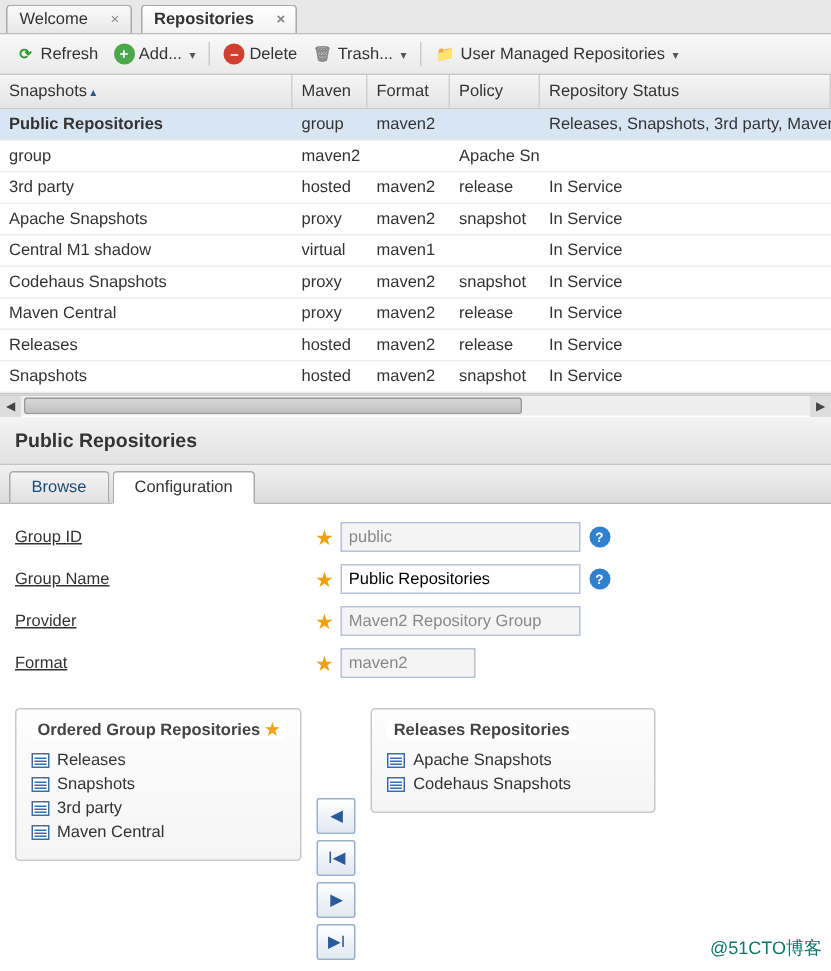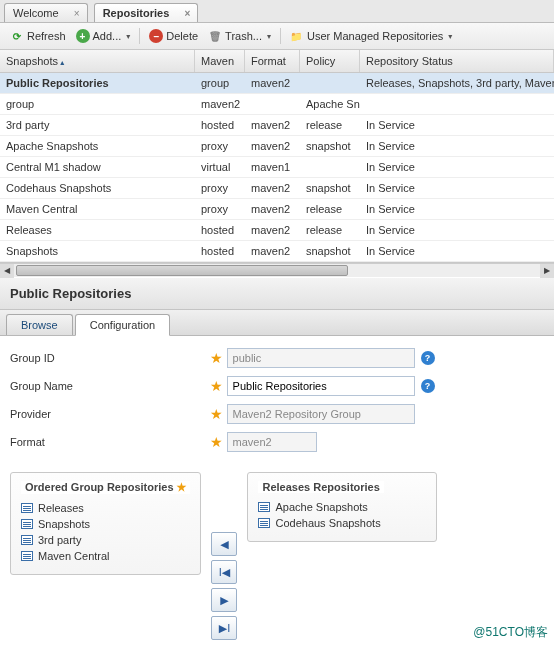--- a/index.html
+++ b/index.html
@@ -35,23 +35,23 @@
     .scrollbar .arrow.r { right: 0; }
     
     
     .detail-title { padding: 8px 10px; font-weight: bold; font-size: 13px; color: #333; background: linear-gradient(#f4f4f4,#e2e2e2); border-top: 1px solid #fff; border-bottom: 1px solid #c4c4c4; }
     .detail-tabs { display: flex; gap: 2px; padding: 4px 6px 0; background: linear-gradient(#f0f0f0,#dcdcdc); border-bottom: 1px solid #b8b8b8; }
     .dtab { padding: 4px 14px; border: 1px solid #aaa; border-bottom: none; border-radius: 3px 3px 0 0; background: linear-gradient(#f4f4f4,#e0e0e0); cursor: pointer; color: #1a4a7a; }
     .dtab.active { background: #fff; color: #333; font-weight: normal; border-bottom: 1px solid #fff; margin-bottom: -1px; }
     
     .form { padding: 12px 10px; background: #fff; }
     .frow { display: flex; align-items: center; margin-bottom: 8px; }
-    .flabel { width: 200px; color: #333; }
+    .flabel { width: 200px; color: #333; text-decoration: underline; }
     .req { color: #f0a010; font-size: 14px; margin-right: 4px; }
-    .finput { border: 1px solid #b5c4d6; padding: 3px 5px; font-size: 11px; width: 188px; }
+    .finput { border: 1px solid #b5c4d6; padding: 3px 5px; font-size: 11px; width: 160px; }
     .finput[readonly] { background: #f4f4f4; color: #888; }
     .help { width: 14px; height: 14px; margin-left: 6px; border-radius: 50%; background: #3080d0; color: #fff; font-size: 9px; font-weight: bold; text-align: center; line-height: 14px; cursor: pointer; }
     
     
     .lists-row { display: flex; gap: 10px; padding: 0 10px 14px; align-items: flex-start; }
     .fset { border: 1px solid #c8c8c8; border-radius: 3px; padding: 8px 10px 10px; min-width: 190px; background: linear-gradient(#fdfdfd,#f3f3f3 120%); }
     .fset .legend { margin: -16px 0 6px 0; background: #fff; display: inline-block; padding: 0 4px; font-weight: bold; color: #444; }
     .fset .legend .star { color: #f0a010; }
     .litem { display: flex; align-items: center; gap: 5px; padding: 2px 0; cursor: pointer; color: #333; }
     .litem .ricon { width: 12px; height: 10px; border: 1px solid #3a6ea8; background: #fff; display: inline-flex; flex-direction: column; justify-content: space-around; padding: 1px; }

